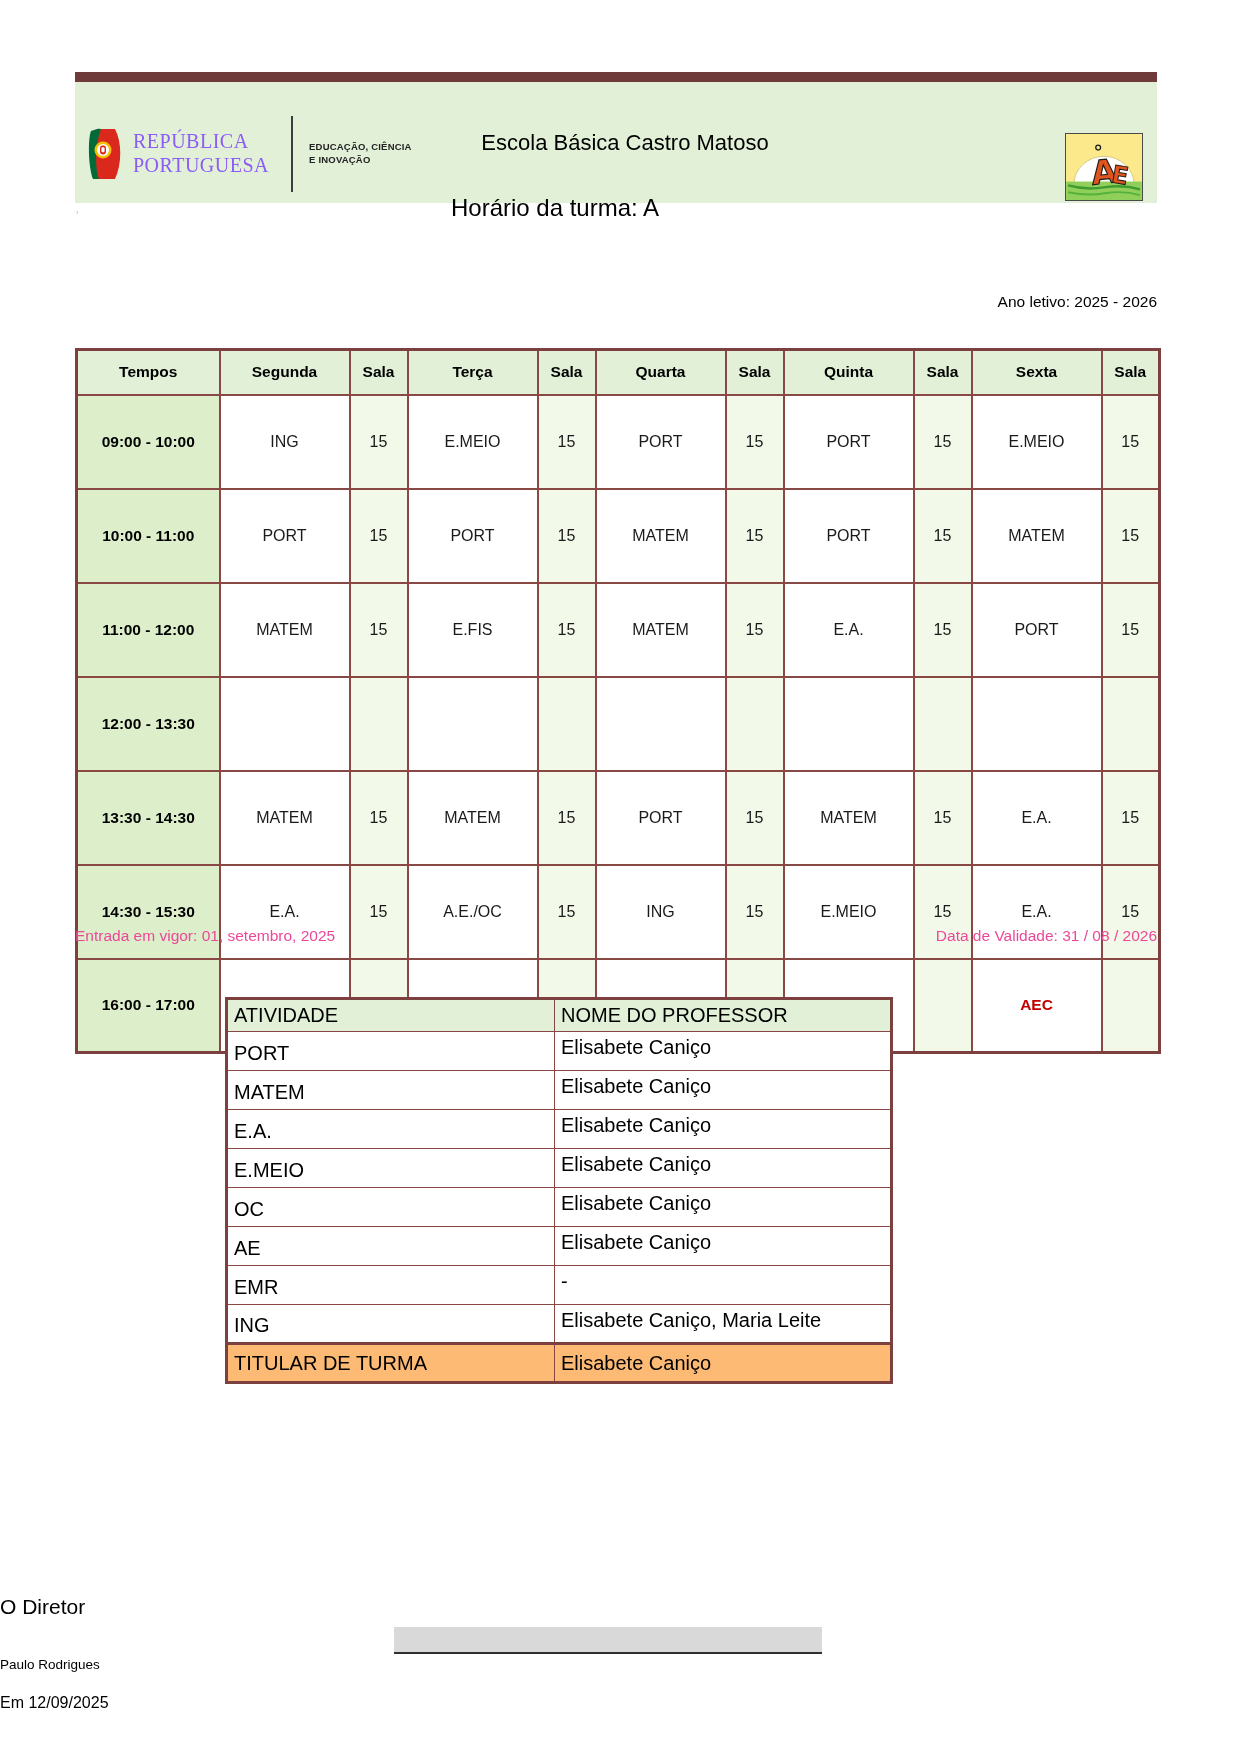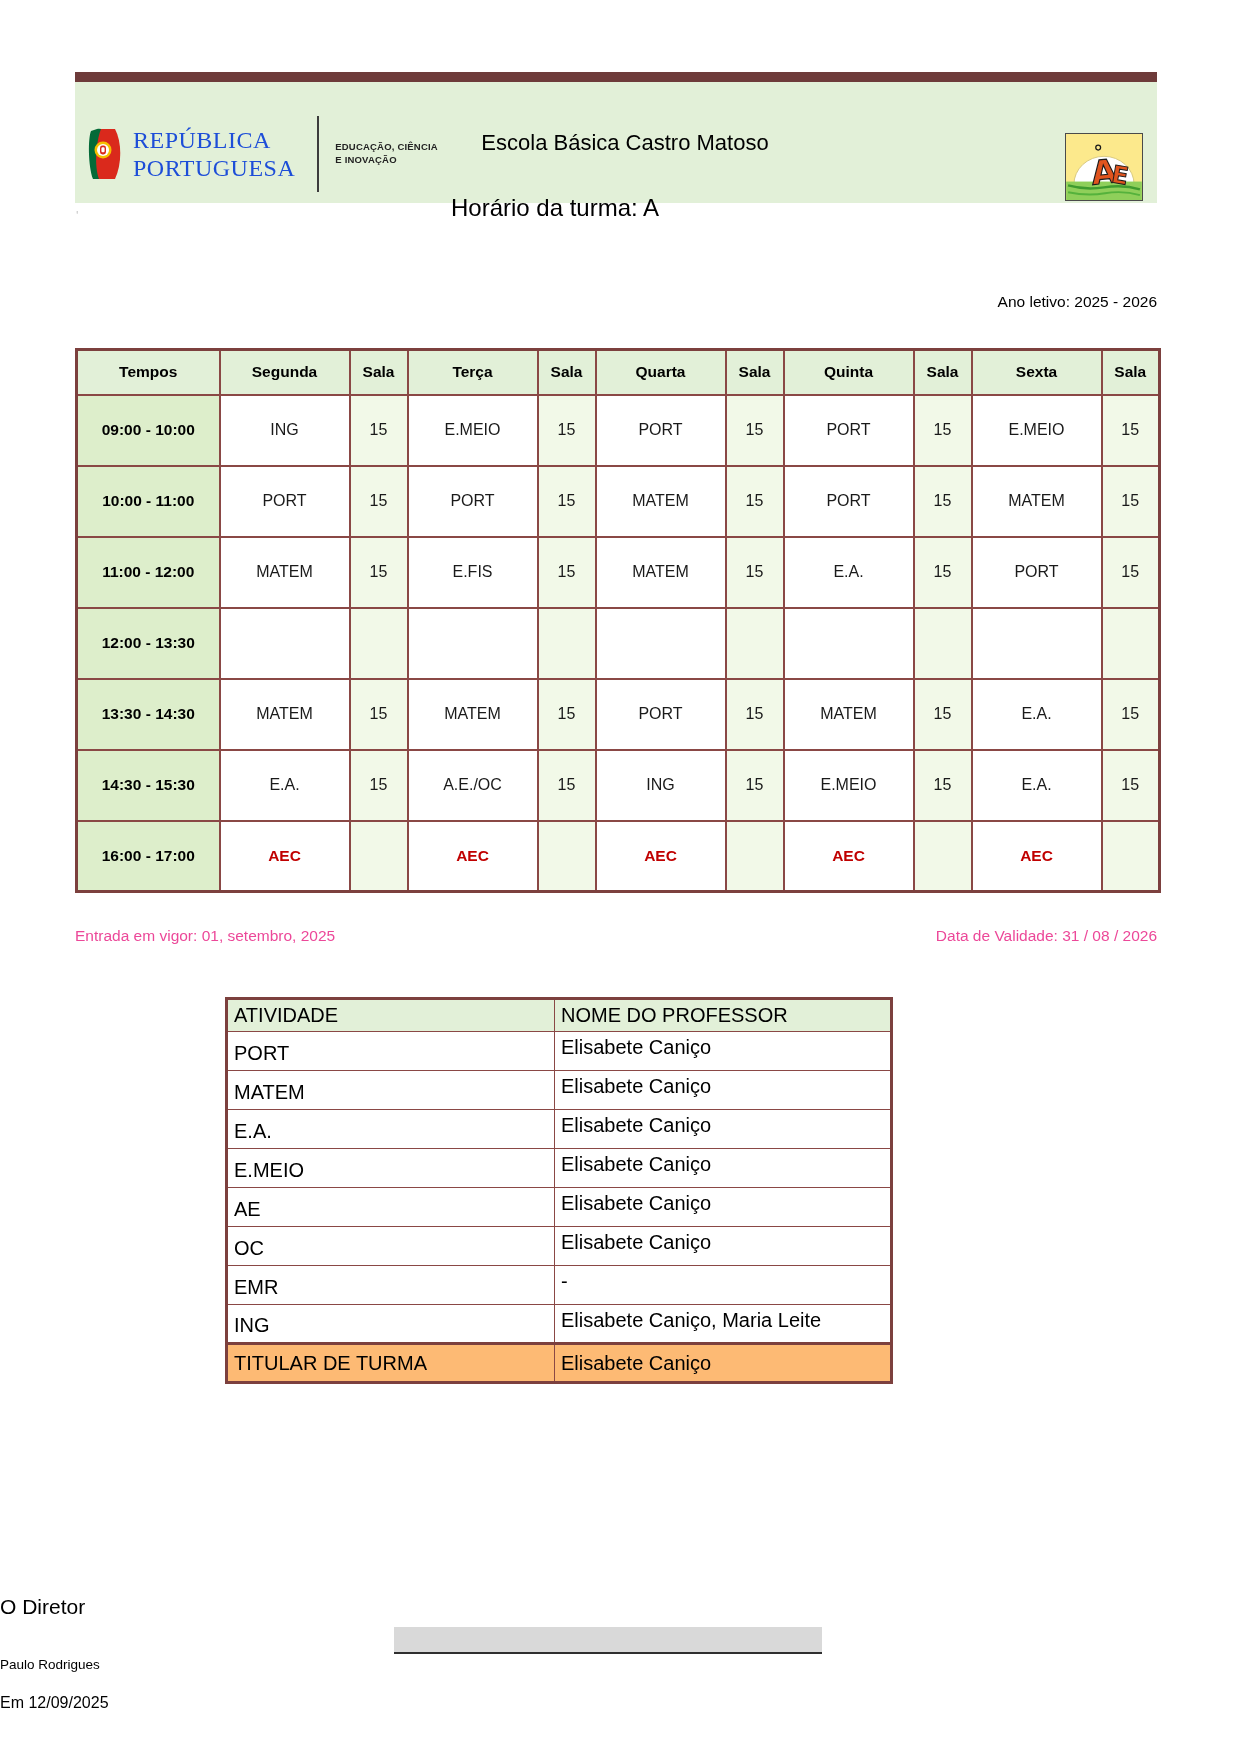--- a/index.html
+++ b/index.html
@@ -7,41 +7,41 @@
   .page {
     position:relative; width:1241px; height:1755px; background:#ffffff;
     margin:0 auto; font-family:"Liberation Sans", sans-serif; color:#111;
     overflow:hidden;
   }
   
   .topbar { position:absolute; left:75px; top:72px; width:1082px; height:10px; background:#6e3b3a; }
   .band   { position:absolute; left:75px; top:82px; width:1082px; height:121px; background:#e2f0d8; }
   .gov { position:absolute; left:12px; top:34px; display:flex; align-items:center; }
   .gov-emblem { width:36px; height:56px; flex:0 0 auto; }
-  .gov-name { font-family:"Liberation Serif", serif; font-size:24px; line-height:1.18;
-              color:#1d4ed8; letter-spacing:.5px; margin-left:10px; }
+  .gov-name { font-family:"Liberation Serif", serif; font-size:20px; line-height:1.18;
+              color:#8b5cf6; letter-spacing:.5px; margin-left:10px; }
   .gov-divider { width:2px; height:76px; background:#3c3c3c; margin:0 16px 0 22px; }
   .ministry { font-size:9.5px; font-weight:bold; color:#222; line-height:1.35; letter-spacing:.2px; }
   .school-name { position:absolute; left:250px; top:48px; width:600px; text-align:center;
                  font-size:22px; color:#000; }
   .school-logo { position:absolute; right:14px; top:51px; width:78px; height:68px;
                  border:1px solid #4a4a4a; background:#fce98c; }
   .subtitle { position:absolute; left:75px; top:194px; width:960px; text-align:center;
               font-size:24px; color:#000; }
   .stray-mark { position:absolute; left:76px; top:208px; font-size:13px; color:#c8c8c8; }
   
   .year-label { position:absolute; left:75px; top:293px; width:1082px; text-align:right;
                 font-size:15.5px; color:#000; }
   
   table.timetable { position:absolute; left:75px; top:348px; width:1082px;
                     border-collapse:collapse; table-layout:fixed;
                     border:3px solid #7c403e; }
   table.timetable th, table.timetable td { border:2px solid #8a4845; text-align:center; overflow:hidden; }
   table.timetable thead tr { height:45px; }
-  table.timetable tbody tr { height:71px; }
+  table.timetable tbody tr { height:94px; }
   th.hd { background:#e2f0d8; font-size:15.5px; font-weight:bold; color:#000; }
   td.time { background:#ddeecb; font-size:15.5px; font-weight:bold; color:#000; }
   td.subject { background:#ffffff; font-size:16px; color:#1a1a1a; }
   td.sala { background:#f2f9e8; font-size:16px; color:#1a1a1a;
             border-left:1px solid #c9938f; border-right-width:2px; }
   td.aec { color:#c00000; font-weight:bold; font-size:15.5px; }
   
   .vigor-row { position:absolute; left:75px; top:927px; width:1082px;
                display:flex; justify-content:space-between; font-size:15.5px; color:#ec4899; }
   
@@ -260,25 +260,25 @@
         </tr>
         <tr>
           <td class="act">E.A.</td>
           <td class="prof">Elisabete Caniço</td>
         </tr>
         <tr>
           <td class="act">E.MEIO</td>
           <td class="prof">Elisabete Caniço</td>
         </tr>
         <tr>
+          <td class="act">OC</td>
+          <td class="prof">Elisabete Caniço</td>
+        </tr>
+        <tr>
           <td class="act">AE</td>
-          <td class="prof">Elisabete Caniço</td>
-        </tr>
-        <tr>
-          <td class="act">OC</td>
           <td class="prof">Elisabete Caniço</td>
         </tr>
         <tr>
           <td class="act">EMR</td>
           <td class="prof">-</td>
         </tr>
         <tr>
           <td class="act">ING</td>
           <td class="prof">Elisabete Caniço, Maria Leite</td>
         </tr>

